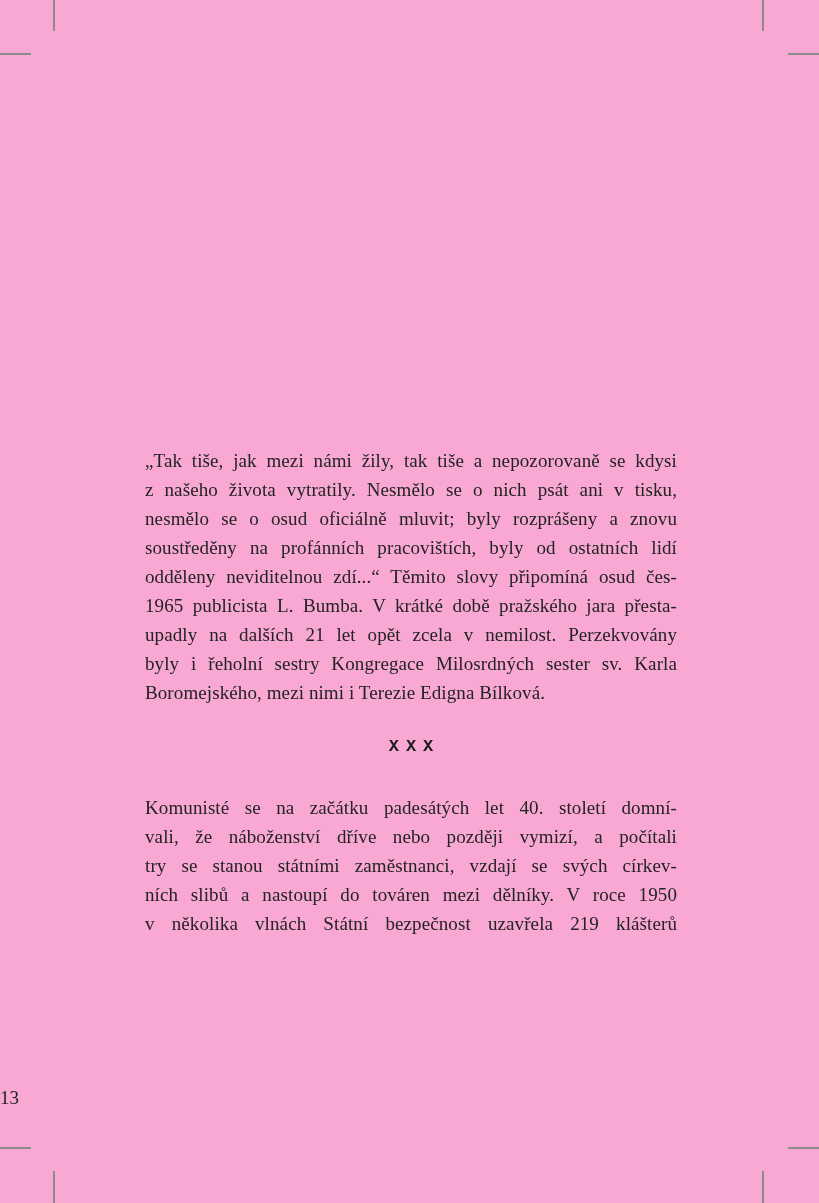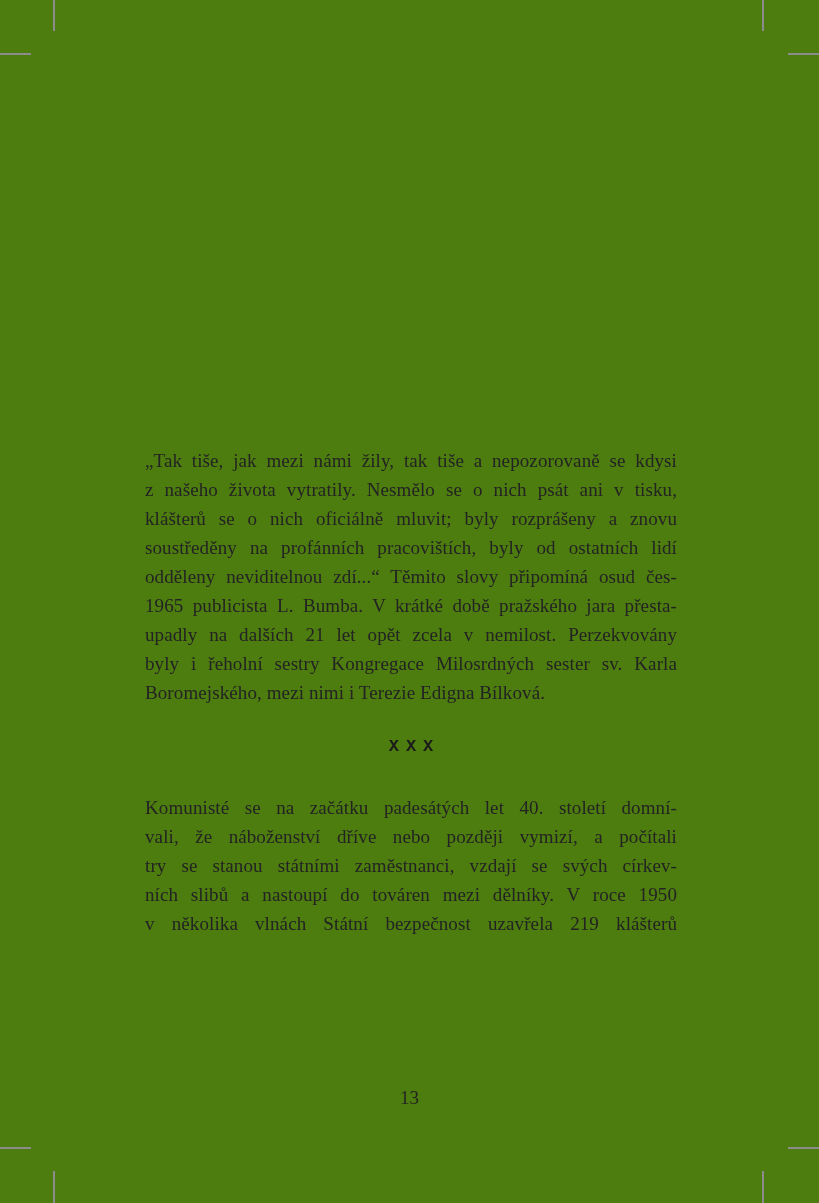--- a/index.html
+++ b/index.html
@@ -1,20 +1,20 @@
 <!DOCTYPE html>
 <html><head>
 <meta charset="utf-8">
 <style>
   html, body { margin: 0; padding: 0; background: #ffffff; }
   .sheet {
     position: relative;
     width: 819px;
     height: 1203px;
-    background: #4d7c0f;
+    background: #f9a8d4;
     overflow: hidden;
     font-family: "Liberation Serif", serif;
     color: #232323;
   }
 
   
   .crop { position: absolute; background: #8c8c8c; }
   .crop.tl-v { left: 53px;  top: 0;       width: 2px;  height: 31px; }
   .crop.tl-h { left: 0;     top: 53px;    width: 31px; height: 2px; }
   .crop.tr-v { left: 762px; top: 0;       width: 2px;  height: 31px; }
@@ -51,21 +51,20 @@
     letter-spacing: 7px;
     text-indent: 7px; 
     color: #1a1a1a;
   }
 
   .pagenum {
     position: absolute;
     left: 0;
     top: 1086px;
     width: 100%;
-    text-align: center;
     font-size: 19px;
     line-height: 24px;
     color: #232323;
   }
 </style>
 </head>
 <body>
 
 <div class="sheet">
 
@@ -76,21 +75,21 @@
   <div class="crop bl-h"></div>
   <div class="crop bl-v"></div>
   <div class="crop br-h"></div>
   <div class="crop br-v"></div>
 
   <div class="textblock">
 
     <div>
       <div class="line">„Tak tiše, jak mezi námi žily, tak tiše a nepozorovaně se kdysi</div>
       <div class="line">z našeho života vytratily. Nesmělo se o nich psát ani v tisku,</div>
-      <div class="line">klášterů se o nich oficiálně mluvit; byly rozprášeny a znovu</div>
+      <div class="line">nesmělo se o osud oficiálně mluvit; byly rozprášeny a znovu</div>
       <div class="line">soustředěny na profánních pracovištích, byly od ostatních lidí</div>
       <div class="line">odděleny neviditelnou zdí...“ Těmito slovy připomíná osud čes-</div>
       <div class="line">1965 publicista L. Bumba. V krátké době pražského jara přesta-</div>
       <div class="line">upadly na dalších 21 let opět zcela v nemilost. Perzekvovány</div>
       <div class="line">byly i řeholní sestry Kongregace Milosrdných sester sv. Karla</div>
       <div class="line para-end">Boromejského, mezi nimi i Terezie Edigna Bílková.</div>
     </div>
 
     <div class="divider">XXX</div>
 

